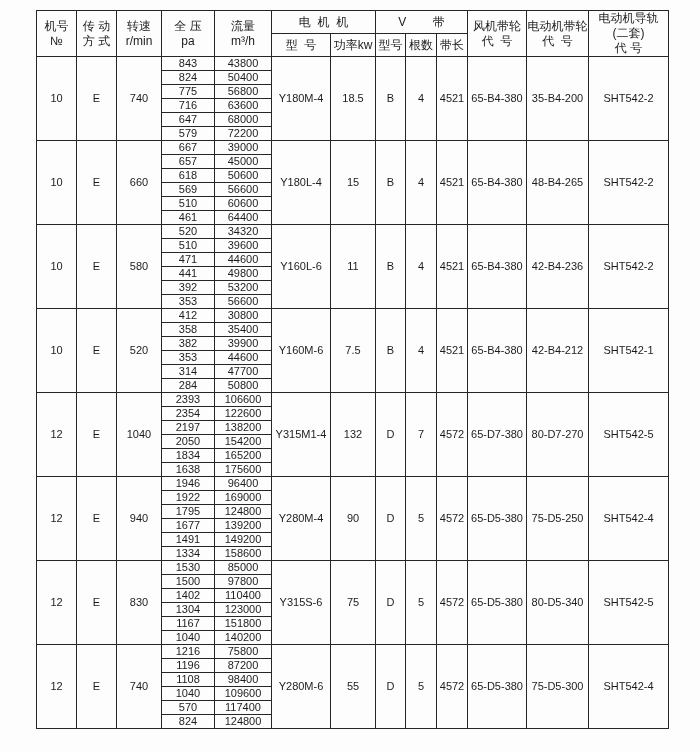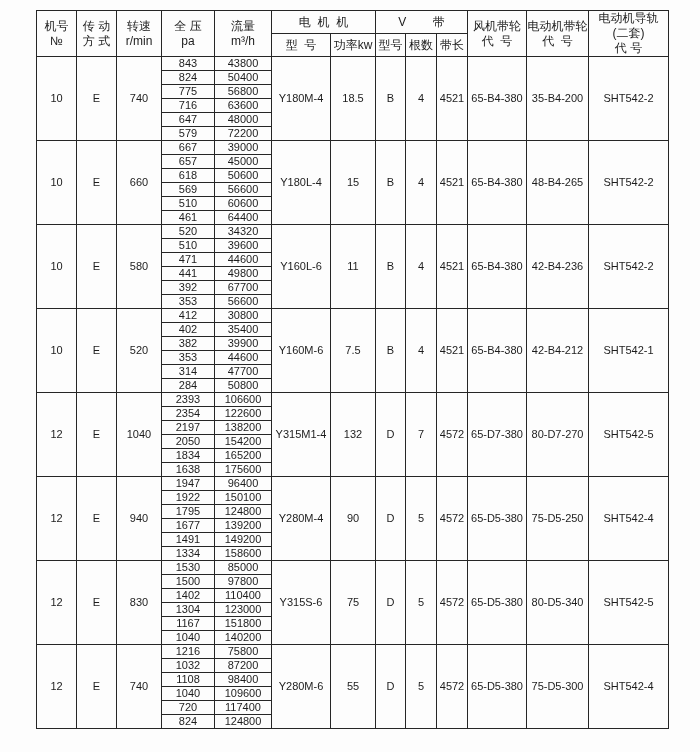--- a/index.html
+++ b/index.html
@@ -127,21 +127,21 @@
         <tr class="data-row">
           <td>775</td>
           <td>56800</td>
         </tr>
         <tr class="data-row">
           <td>716</td>
           <td>63600</td>
         </tr>
         <tr class="data-row">
           <td>647</td>
-          <td>48000</td>
+          <td>68000</td>
         </tr>
         <tr class="data-row">
           <td>579</td>
           <td>72200</td>
         </tr>
         <tr class="data-row">
           <td rowspan="6">10</td>
           <td rowspan="6">E</td>
           <td rowspan="6">660</td>
           <td>667</td>
@@ -197,21 +197,21 @@
         <tr class="data-row">
           <td>471</td>
           <td>44600</td>
         </tr>
         <tr class="data-row">
           <td>441</td>
           <td>49800</td>
         </tr>
         <tr class="data-row">
           <td>392</td>
-          <td>67700</td>
+          <td>53200</td>
         </tr>
         <tr class="data-row">
           <td>353</td>
           <td>56600</td>
         </tr>
         <tr class="data-row">
           <td rowspan="6">10</td>
           <td rowspan="6">E</td>
           <td rowspan="6">520</td>
           <td>412</td>
@@ -219,21 +219,21 @@
           <td rowspan="6">Y160M-6</td>
           <td rowspan="6">7.5</td>
           <td rowspan="6">B</td>
           <td rowspan="6">4</td>
           <td rowspan="6">4521</td>
           <td rowspan="6">65-B4-380</td>
           <td rowspan="6">42-B4-212</td>
           <td rowspan="6">SHT542-1</td>
         </tr>
         <tr class="data-row">
-          <td>402</td>
+          <td>358</td>
           <td>35400</td>
         </tr>
         <tr class="data-row">
           <td>382</td>
           <td>39900</td>
         </tr>
         <tr class="data-row">
           <td>353</td>
           <td>44600</td>
         </tr>
@@ -277,34 +277,34 @@
           <td>165200</td>
         </tr>
         <tr class="data-row">
           <td>1638</td>
           <td>175600</td>
         </tr>
         <tr class="data-row">
           <td rowspan="6">12</td>
           <td rowspan="6">E</td>
           <td rowspan="6">940</td>
-          <td>1947</td>
+          <td>1946</td>
           <td>96400</td>
           <td rowspan="6">Y280M-4</td>
           <td rowspan="6">90</td>
           <td rowspan="6">D</td>
           <td rowspan="6">5</td>
           <td rowspan="6">4572</td>
           <td rowspan="6">65-D5-380</td>
           <td rowspan="6">75-D5-250</td>
           <td rowspan="6">SHT542-4</td>
         </tr>
         <tr class="data-row">
           <td>1922</td>
-          <td>150100</td>
+          <td>169000</td>
         </tr>
         <tr class="data-row">
           <td>1795</td>
           <td>124800</td>
         </tr>
         <tr class="data-row">
           <td>1677</td>
           <td>139200</td>
         </tr>
         <tr class="data-row">
@@ -359,33 +359,33 @@
           <td rowspan="6">Y280M-6</td>
           <td rowspan="6">55</td>
           <td rowspan="6">D</td>
           <td rowspan="6">5</td>
           <td rowspan="6">4572</td>
           <td rowspan="6">65-D5-380</td>
           <td rowspan="6">75-D5-300</td>
           <td rowspan="6">SHT542-4</td>
         </tr>
         <tr class="data-row">
-          <td>1032</td>
+          <td>1196</td>
           <td>87200</td>
         </tr>
         <tr class="data-row">
           <td>1108</td>
           <td>98400</td>
         </tr>
         <tr class="data-row">
           <td>1040</td>
           <td>109600</td>
         </tr>
         <tr class="data-row">
-          <td>720</td>
+          <td>570</td>
           <td>117400</td>
         </tr>
         <tr class="data-row">
           <td>824</td>
           <td>124800</td>
         </tr>
       </tbody>
   </table>
 </div>
 

